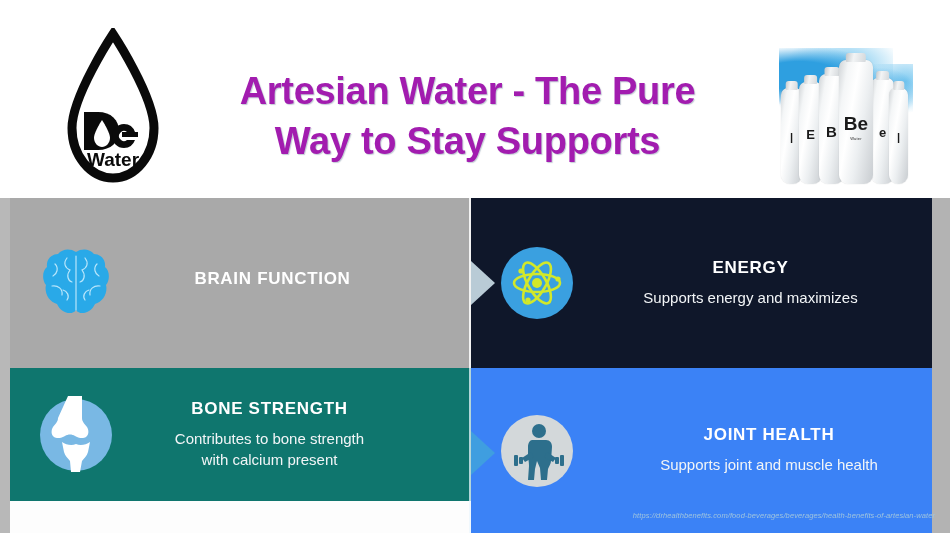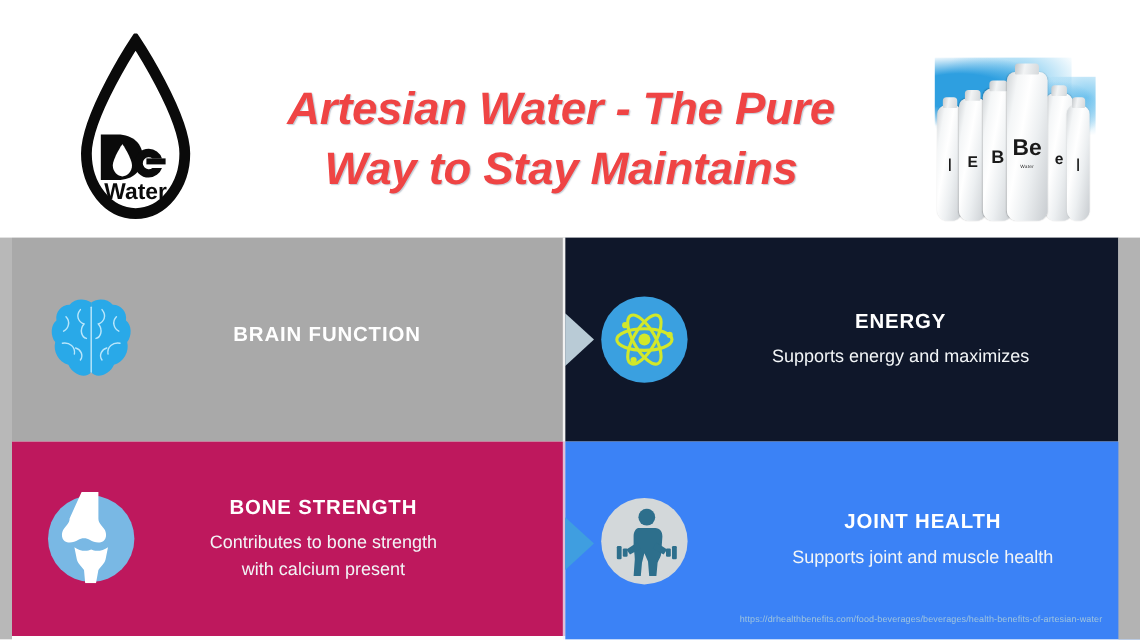--- a/index.html
+++ b/index.html
@@ -33,28 +33,27 @@
     left: 58px; top: 28px;
     width: 110px; height: 160px;
   }
   #logo svg { display: block; }
 
   #title {
     position: absolute;
     left: 175px; top: 66px;
     width: 585px;
     text-align: center;
-    color: #ef4444;
+    color: #a21caf;
     font-family: "Liberation Sans", sans-serif;
     font-weight: bold;
     font-size: 38px;
     line-height: 1.32;
     letter-spacing: -0.3px;
     text-shadow: 1px 1px 1px rgba(120,140,160,0.45);
-    font-style: italic;
   }
 
   #product-shot {
     position: absolute;
     left: 779px; top: 46px;
     width: 134px; height: 144px;
     overflow: hidden;
     background: #ffffff;
   }
   #product-shot .splash {
@@ -117,21 +116,21 @@
     width: 922px; height: 335px;
   }
   .panel {
     position: absolute;
     display: flex;
     align-items: center;
     overflow: hidden;
   }
   .panel.tl { left: 0;     top: 0;    width: 461px; height: 170px; background: #a9a9a9; }
   .panel.tr { left: 461px; top: 0;    width: 461px; height: 170px; background: #0f172a; }
-  .panel.bl { left: 0;     top: 170px;width: 461px; height: 162px; background: #be185d; }
+  .panel.bl { left: 0;     top: 170px;width: 461px; height: 133px; background: #0f766e; }
   .panel.br { left: 461px; top: 170px;width: 498px; height: 165px; background: #3b82f6; }
 
   .icon-wrap {
     flex: 0 0 auto;
     width: 132px;
     display: flex;
     align-items: center;
     justify-content: center;
   }
   .icon-circle {
@@ -191,23 +190,24 @@
     height: 170px;
     background: rgba(255,255,255,0.55);
   }
   .seam.t { left: 459px; top: 0; background: rgba(250,250,250,0.9); }
   .seam.b { left: 459px; top: 170px; height: 165px; background: rgba(235,245,252,0.75); }
 
   #source {
     position: absolute;
     left: 600px; top: 511px;
     width: 335px;
-    text-align: center;
+    text-align: right;
     color: #9fc4de;
     font-family: "Liberation Sans", sans-serif;
+    font-style: italic;
     font-size: 7.5px;
     letter-spacing: 0.1px;
     white-space: nowrap;
   }
 
   #right-margin {
     position: absolute;
     left: 932px; top: 198px;
     width: 18px; height: 335px;
     background: #b3b3b3;
@@ -234,21 +234,21 @@
           <path d="M20 10 C20 10 12 22 12 28 C12 33 16 37 20 37 C24 37 28 33 28 28 C28 22 20 10 20 10 Z" fill="#ffffff"></path>
           <path d="M42 14 a12 12 0 1 0 0 24 a12 12 0 0 0 11 -8 h-8 a5 5 0 1 1 0 -8 h8 a12 12 0 0 0 -11 -8 z" fill="#0a0a0a"></path>
           <rect x="40" y="22" width="16" height="5" fill="#0a0a0a"></rect>
         </g>
         <text x="55" y="138" text-anchor="middle" font-family="Liberation Sans, sans-serif" font-size="19" font-weight="bold" fill="#0a0a0a">Water</text>
       </svg>
     </div>
 
     <div id="title">
       <div>Artesian Water - The Pure</div>
-      <div>Way to Stay Maintains</div>
+      <div>Way to Stay Supports</div>
     </div>
 
     <div id="product-shot">
       <div class="splash"></div>
       <div class="splash2"></div>
 
       <div class="bottle" style="left:2px; width:21px; height:96px;">
         <div class="cap"></div>
         <div class="glyph" style="top:44px; font-size:11px;">|</div>
       </div>

